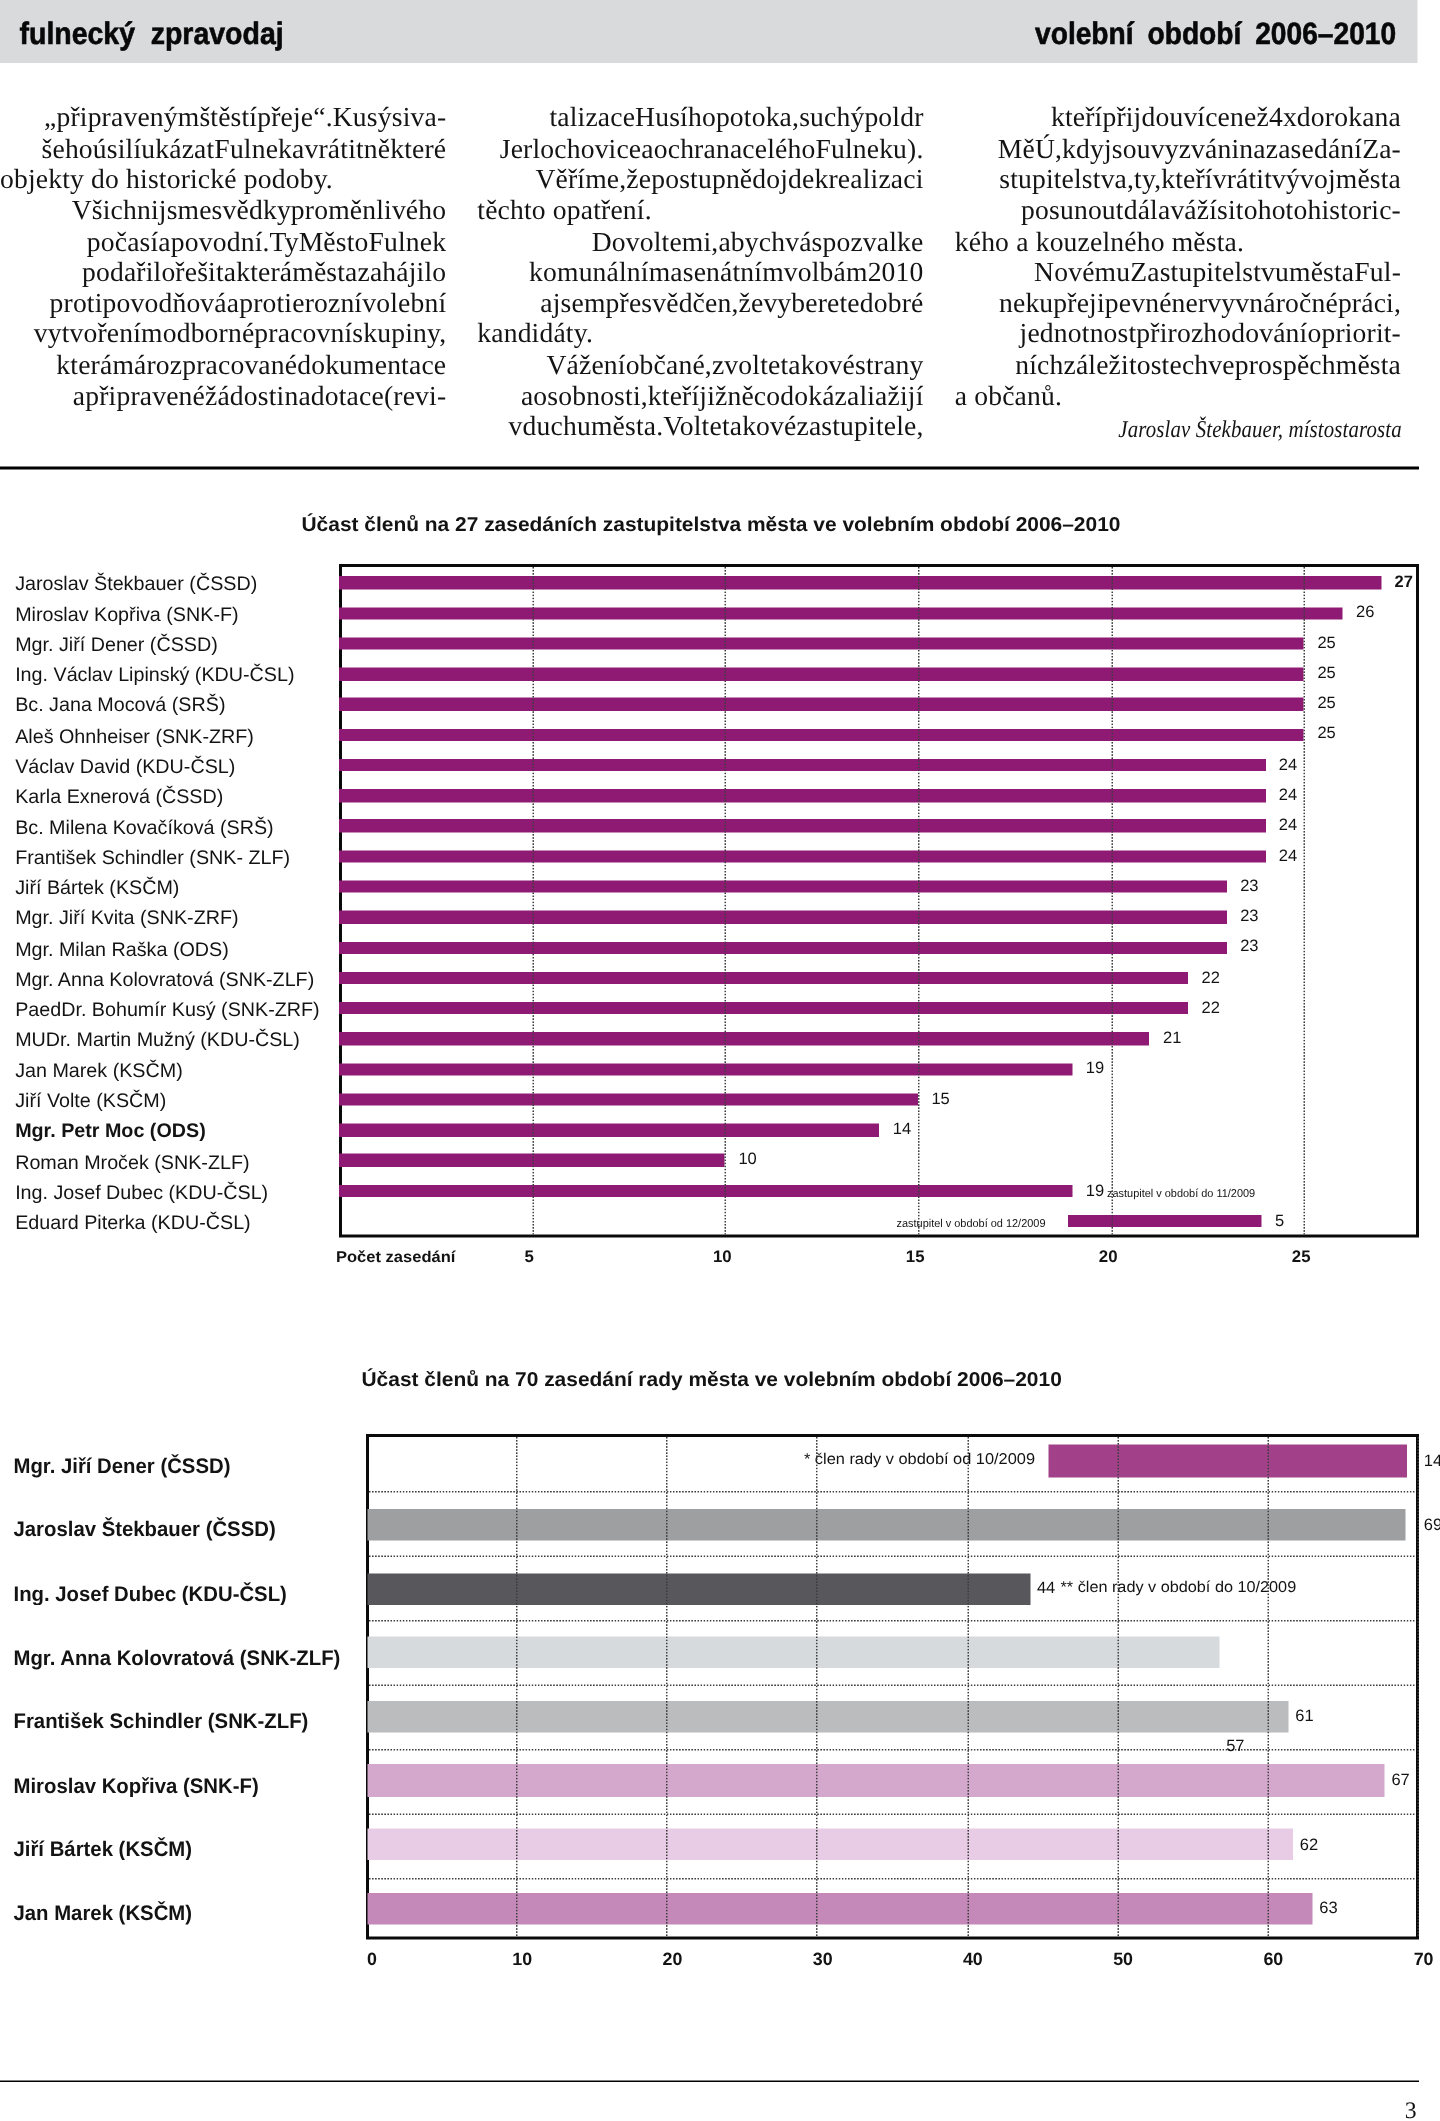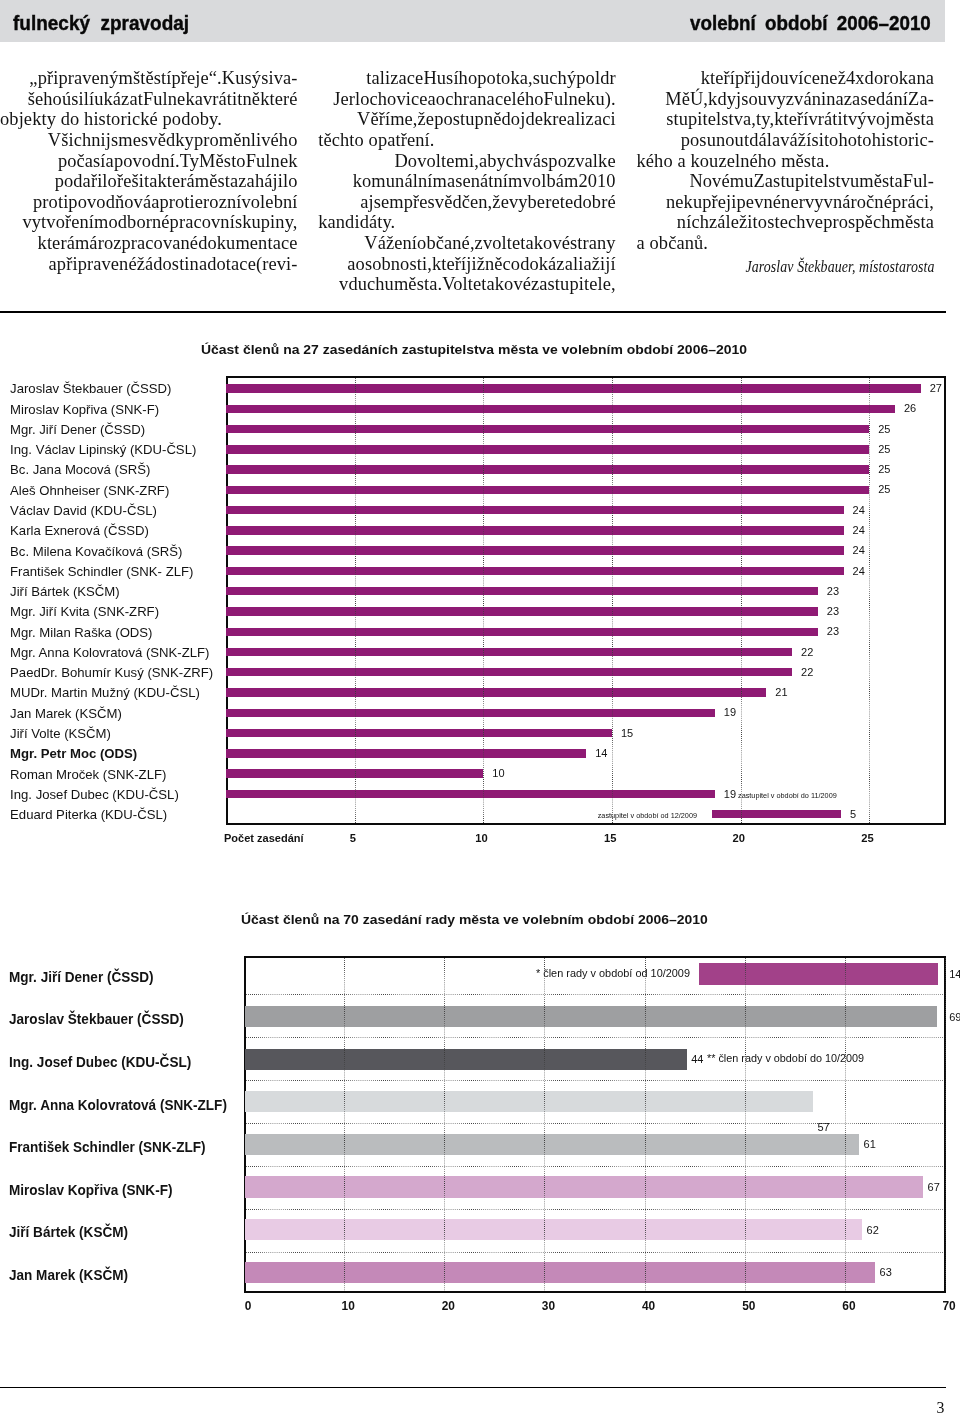--- a/index.html
+++ b/index.html
@@ -268,38 +268,45 @@
         <div class="ln j">
           <span>neku</span>
           <span>přeji</span>
           <span>pevné</span>
           <span>nervy</span>
           <span>v</span>
           <span>náročné</span>
           <span>práci,</span>
         </div>
         <div class="ln j">
+          <span>jednotnost</span>
+          <span>při</span>
+          <span>rozhodování</span>
+          <span>o</span>
+          <span>priorit-</span>
+        </div>
+        <div class="ln j">
           <span>ních</span>
           <span>záležitostech</span>
           <span>ve</span>
           <span>prospěch</span>
           <span>města</span>
         </div>
         <div class="ln">a občanů.</div>
         <div class="ln sign">Jaroslav Štekbauer, místostarosta</div>
       </div>
     </div>
   <div class="hrule" id="rule-top" style="top:311px"></div>
 
   <div id="chart1">
       <div class="ctitle" style="left: 200.9px; top: 343.4px;">Účast členů na 27 zasedáních zastupitelstva města ve volebním období 2006–2010</div>
       <div class="plot" style="left: 226px; top: 376px; width: 720px; height: 449px;"></div>
       <div class="rlab" style="left: 10.1px; top: 382.4px;">Jaroslav Štekbauer (ČSSD)</div>
       <div class="bar" style="left: 226px; top: 384.3px; width: 694.71px; height: 8.4px; background: rgb(143, 26, 116);"></div>
-      <div class="vlab" style="left: 929.71px; top: 383.1px;">27</div>
+      <div class="vlab" style="left: 929.71px; top: 383.1px; font-weight: bold;">27</div>
       <div class="rlab" style="left: 10.1px; top: 402.67px;">Miroslav Kopřiva (SNK-F)</div>
       <div class="bar" style="left: 226px; top: 404.57px; width: 668.98px; height: 8.4px; background: rgb(143, 26, 116);"></div>
       <div class="vlab" style="left: 903.98px; top: 403.37px;">26</div>
       <div class="rlab" style="left: 10.1px; top: 422.94px;">Mgr. Jiří Dener (ČSSD)</div>
       <div class="bar" style="left: 226px; top: 424.84px; width: 643.25px; height: 8.4px; background: rgb(143, 26, 116);"></div>
       <div class="vlab" style="left: 878.25px; top: 423.64px;">25</div>
       <div class="rlab" style="left: 10.1px; top: 443.21px;">Ing. Václav Lipinský (KDU-ČSL)</div>
       <div class="bar" style="left: 226px; top: 445.11px; width: 643.25px; height: 8.4px; background: rgb(143, 26, 116);"></div>
       <div class="vlab" style="left: 878.25px; top: 443.91px;">25</div>
       <div class="rlab" style="left: 10.1px; top: 463.48px;">Bc. Jana Mocová (SRŠ)</div>
@@ -387,21 +394,21 @@
       <div class="bar" style="left: 698.679px; top: 963.35px; width: 239.358px; height: 21.3px; background: rgb(162, 65, 137);"></div>
       <div class="vlab" style="left: 949.2px; top: 968.9px;">14</div>
       <div class="rlab b" style="left: 9.3px; top: 1012.3px;">Jaroslav Štekbauer (ČSSD)</div>
       <div class="bar" style="left: 245px; top: 1005.95px; width: 692.036px; height: 21.3px; background: rgb(158, 159, 161);"></div>
       <div class="vlab" style="left: 949.2px; top: 1011.5px;">69</div>
       <div class="rlab b" style="left: 9.3px; top: 1054.9px;">Ing. Josef Dubec (KDU-ČSL)</div>
       <div class="bar" style="left: 245px; top: 1048.55px; width: 441.661px; height: 21.3px; background: rgb(87, 87, 92);"></div>
       <div class="vlab" style="left: 691.261px; top: 1054.1px;">44</div>
       <div class="rlab b" style="left: 9.3px; top: 1097.5px;">Mgr. Anna Kolovratová (SNK-ZLF)</div>
       <div class="bar" style="left: 245px; top: 1091.15px; width: 567.851px; height: 21.3px; background: rgb(215, 218, 220);"></div>
-      <div class="vlab" style="left: 817.451px; top: 1122px; text-align: center;">57</div>
+      <div class="vlab" style="left: 817.451px; top: 1159px; text-align: center;">57</div>
       <div class="rlab b" style="left: 9.3px; top: 1140.1px;">František Schindler (SNK-ZLF)</div>
       <div class="bar" style="left: 245px; top: 1133.75px; width: 613.919px; height: 21.3px; background: rgb(186, 188, 190);"></div>
       <div class="vlab" style="left: 863.519px; top: 1139.3px;">61</div>
       <div class="rlab b" style="left: 9.3px; top: 1182.7px;">Miroslav Kopřiva (SNK-F)</div>
       <div class="bar" style="left: 245px; top: 1176.35px; width: 678.015px; height: 21.3px; background: rgb(212, 168, 205);"></div>
       <div class="vlab" style="left: 927.615px; top: 1181.9px;">67</div>
       <div class="rlab b" style="left: 9.3px; top: 1225.3px;">Jiří Bártek (KSČM)</div>
       <div class="bar" style="left: 245px; top: 1218.95px; width: 616.924px; height: 21.3px; background: rgb(232, 203, 228);"></div>
       <div class="vlab" style="left: 866.524px; top: 1224.5px;">62</div>
       <div class="rlab b" style="left: 9.3px; top: 1267.9px;">Jan Marek (KSČM)</div>

